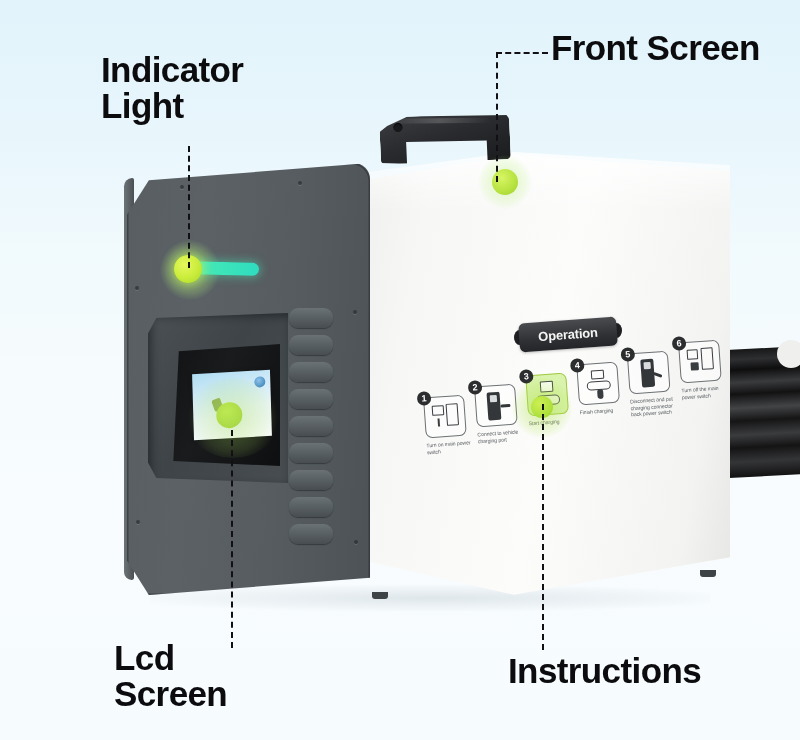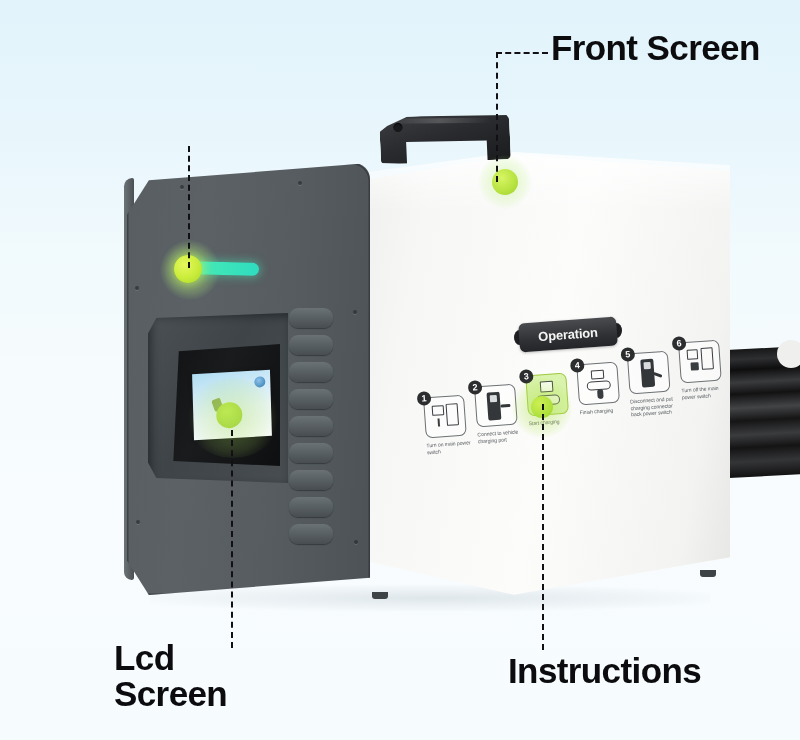--- a/index.html
+++ b/index.html
@@ -450,20 +450,22 @@
 
   <div class="leader v-dash" style="left:188px; top:146px; height:122px;"></div>
 
   <div class="leader h-dash" style="left:496px; top:52px; width:52px;"></div>
   <div class="leader v-dash" style="left:496px; top:52px; height:130px;"></div>
 
   <div class="leader v-dash" style="left:231px; top:430px; height:218px;"></div>
 
   <div class="leader v-dash" style="left:542px; top:404px; height:246px;"></div>
 
+  <div class="callout" id="lbl-indicator">Indicator
+Light</div>
 
   <div class="callout" id="lbl-front">Front Screen</div>
 
   <div class="callout" id="lbl-instr">Instructions</div>
 
   <div class="callout" id="lbl-lcd">Lcd
 Screen</div>
 
 </div>
 

